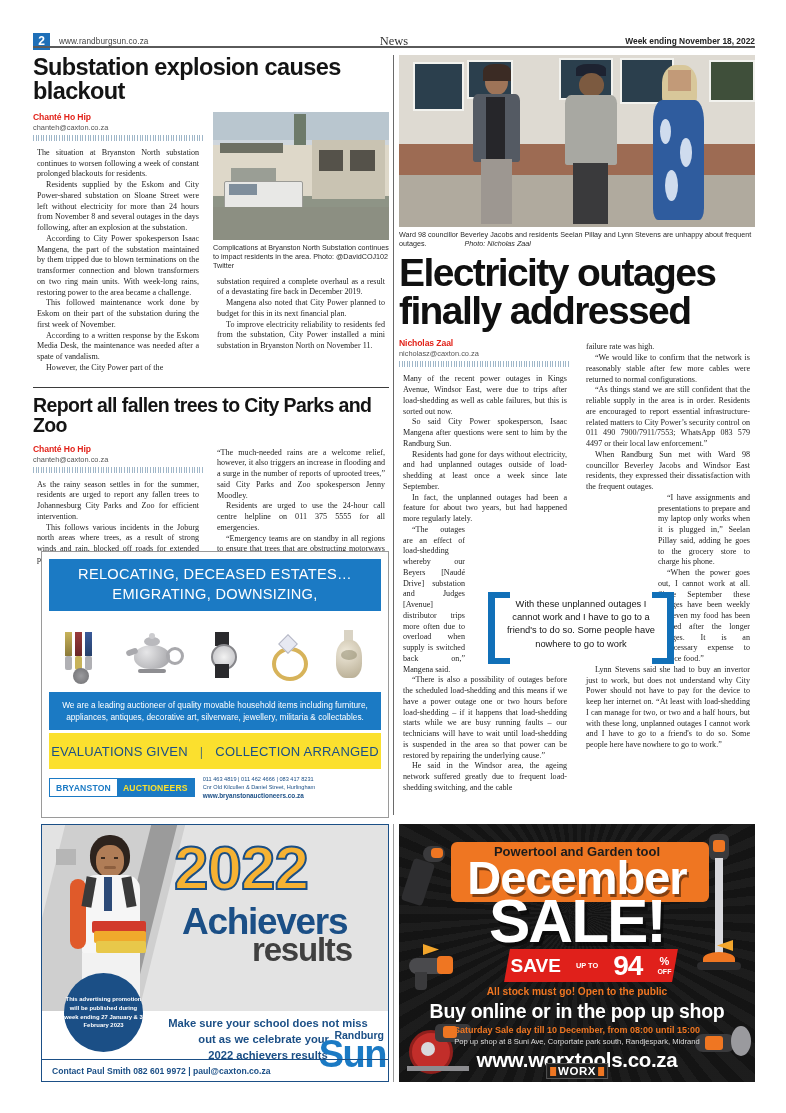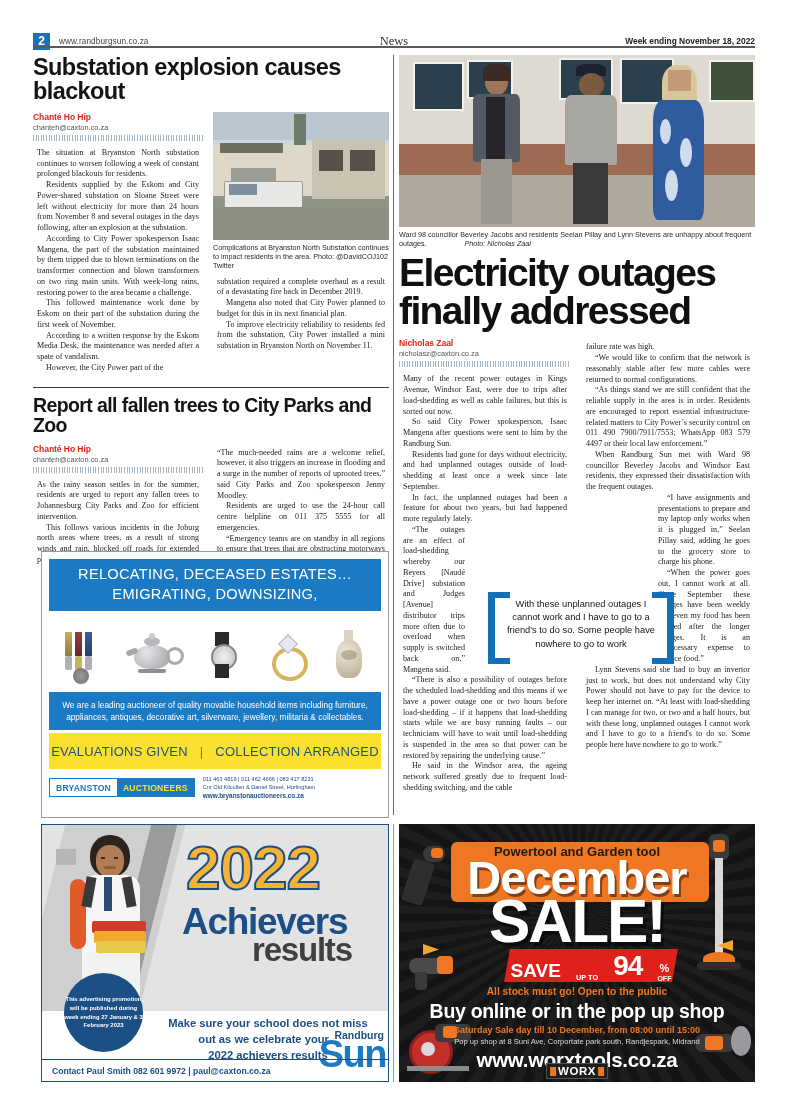--- a/index.html
+++ b/index.html
@@ -156,21 +156,21 @@
   .itm{position:relative;}
 
   
   .ad-ach{
     position:absolute;left:41px;top:824px;width:348px;height:258px;
     border:1.4px solid #1b4f86;background:#fff;box-sizing:border-box;overflow:hidden;
   }
   .ach-photo{position:absolute;left:0;top:0;width:348px;height:186px;background:#d8d8d8;}
   .ach-bg-lines{position:absolute;inset:0;overflow:hidden;}
   .ach-2022{
-    position:absolute;left:144px;top:12px;
+    position:absolute;left:132px;top:12px;
     font-family:"Liberation Sans",sans-serif;font-weight:bold;font-size:62px;
     color:#f6b233;-webkit-text-stroke:2px #1b4f86;letter-spacing:-1px;line-height:1;
   }
   .ach-achievers{
     position:absolute;left:140px;top:78px;
     font-family:"Liberation Sans",sans-serif;font-weight:bold;font-size:37px;
     color:#1b4f86;letter-spacing:-1.3px;line-height:1;
   }
   .ach-results{
     position:absolute;left:210px;top:108px;
@@ -231,21 +231,21 @@
     font-family:"Liberation Sans",sans-serif;font-weight:bold;font-size:62px;color:#fff;
     letter-spacing:-2px;z-index:4;line-height:1;
     text-shadow:3px 4px 0 rgba(0,0,0,.5);
   }
   .worx-save{
     position:absolute;left:108px;top:125px;width:168px;height:33px;background:#e0201b;
     transform:skewX(-10deg);z-index:5;
   }
   .worx-save-in{
     position:absolute;left:108px;top:125px;width:168px;height:33px;z-index:6;
-    display:flex;align-items:flex-end;justify-content:center;gap:15px;color:#fff;
+    display:flex;align-items:center;justify-content:center;gap:15px;color:#fff;
     font-family:"Liberation Sans",sans-serif;font-weight:bold;
   }
   .ws-save{font-size:19px;}
   .ws-upto{font-size:7.4px;line-height:1.04;text-align:center;}
   .ws-57{font-size:28px;letter-spacing:-1px;}
   .ws-pct{font-size:11px;line-height:1.05;text-align:center;}
   .ws-off{font-size:7px;}
   .worx-allstock{
     position:absolute;left:0;right:0;top:162px;text-align:center;
     font-family:"Liberation Sans",sans-serif;font-weight:bold;font-size:10.2px;color:#ef7622;z-index:5;

